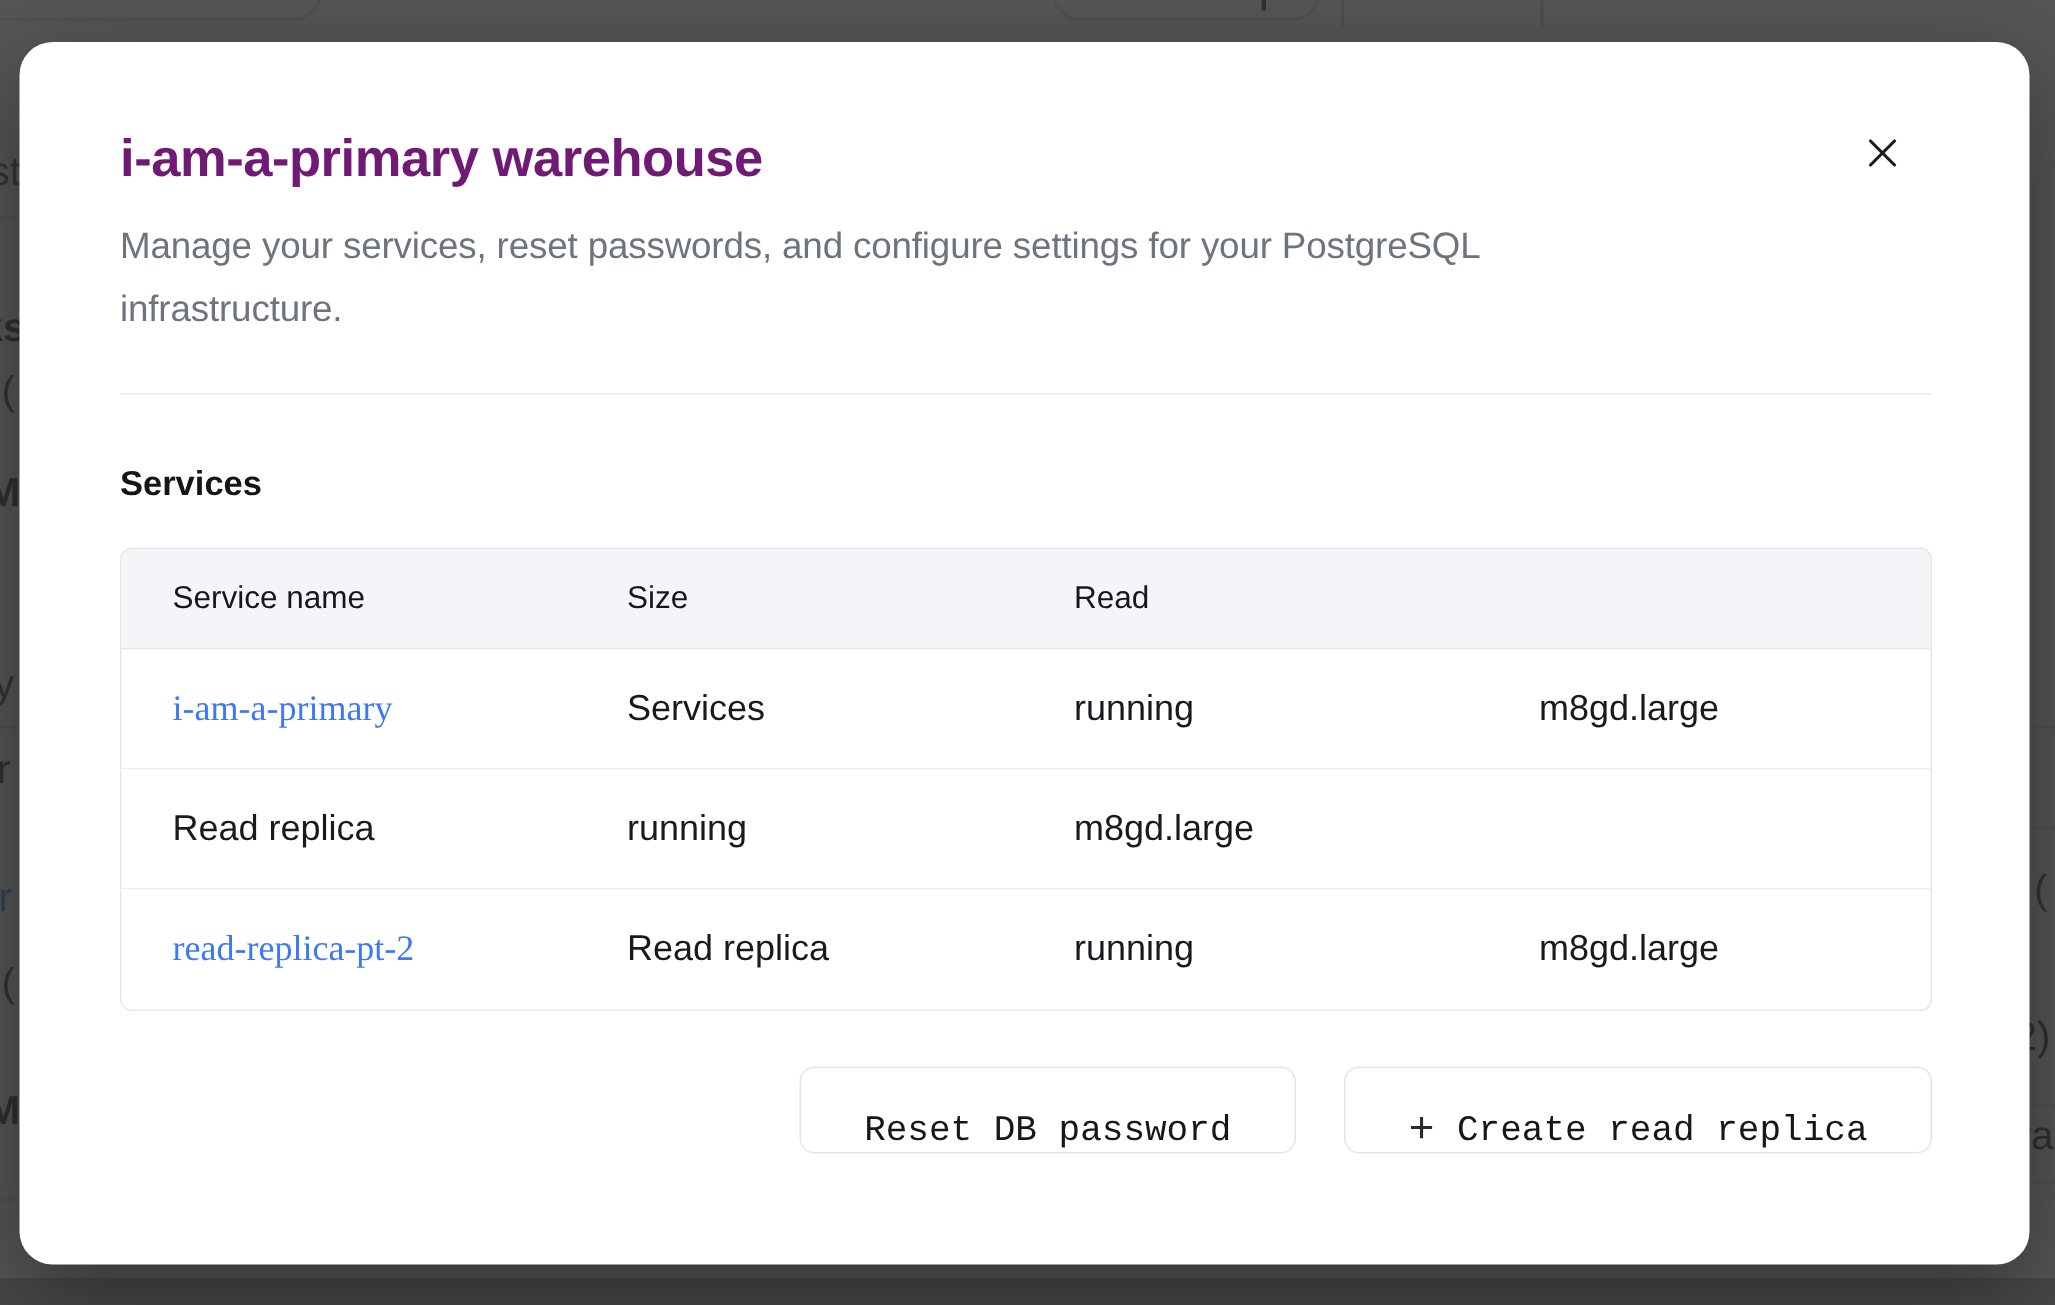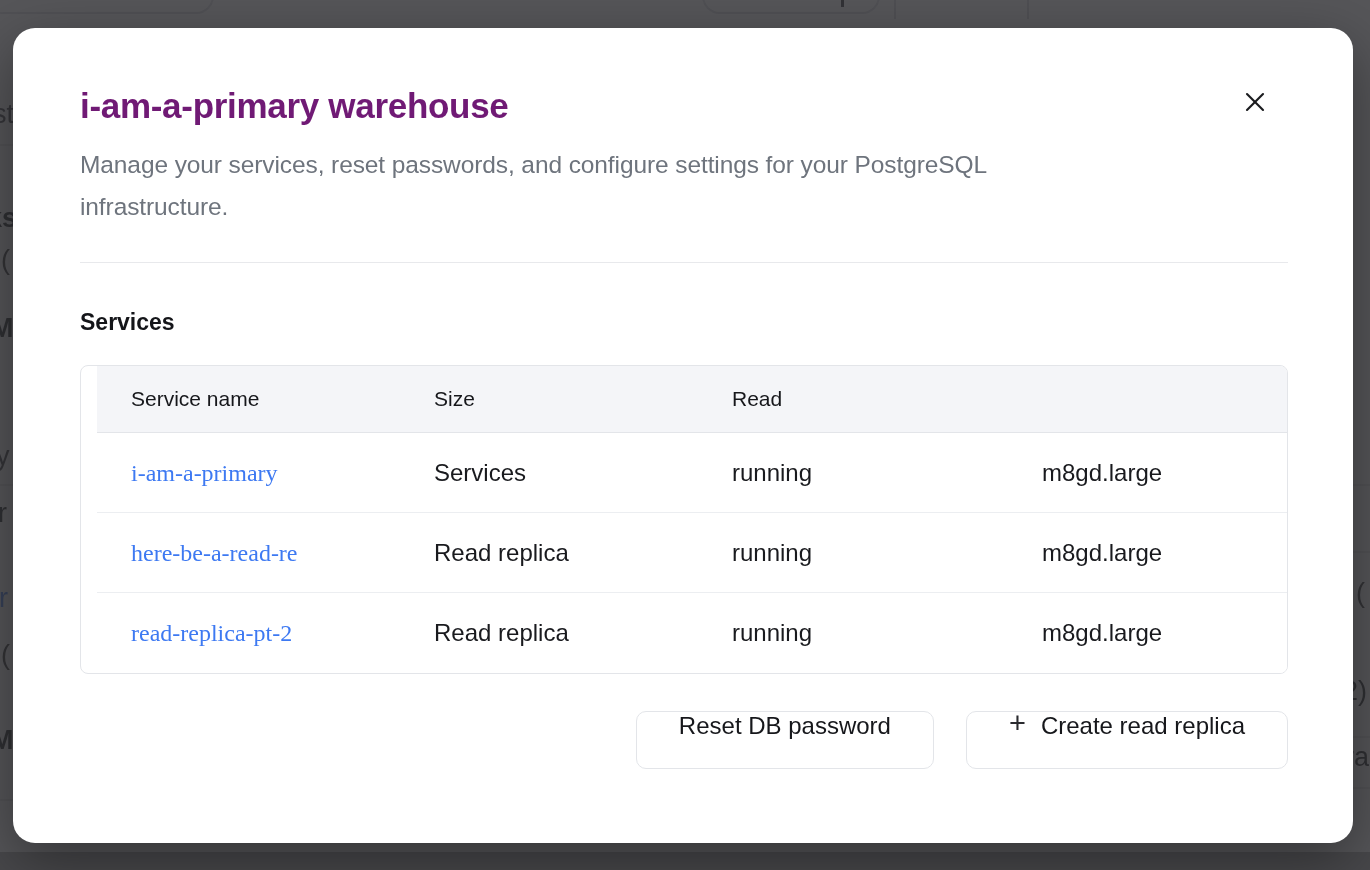--- a/index.html
+++ b/index.html
@@ -43,33 +43,33 @@
   .modal { position:absolute; left:13px; top:28px; width:1340px; height:815px;
            background:#ffffff; border-radius:22px; box-shadow:0 18px 60px rgba(0,0,0,0.40);
            padding:58px 65px 0 67px; }
   .modal-title { font-size:35px; font-weight:700; color:#701a75; letter-spacing:-0.3px; }
   .close-btn { position:absolute; top:52px; right:76px; width:44px; height:44px;
                background:none; border:none; cursor:pointer; display:flex; align-items:center; justify-content:center; }
   .modal-desc { margin-top:18px; font-size:24.5px; line-height:42px; color:#6e747d; max-width:1025px; letter-spacing:-0.1px; }
   .modal-divider { margin-top:34px; border:none; border-top:1px solid #e8e9ec; }
   .services-heading { margin-top:46px; font-size:23px; font-weight:700; color:#141519; }
 
-  .svc-table { margin-top:29px; border:1px solid #e3e5e9; border-radius:8px; overflow:hidden; background:#fff;padding-left:16px; }
+  .svc-table { margin-top:29px; border:1px solid #e3e5e9; border-radius:8px; overflow:hidden; background:#fff; }
   .thead, .trow { display:grid; grid-template-columns:303px 298px 310px 1fr; align-items:center; }
   .thead { background:#f4f5f8; height:67px; border-bottom:1px solid #e3e5e9; }
   .th { padding-left:34px; font-size:21px; font-weight:500; color:#16171b; }
   .trow { height:80px; border-bottom:1px solid #eceef1; background:#fff; }
   .trow:last-child { border-bottom:none; }
   .td { padding-left:34px; font-size:24px; color:#191a1e; white-space:nowrap; overflow:hidden; }
   .td a { color:#3d79f2; text-decoration:none;font-family:Liberation Serif, serif; }
 
   .modal-footer { margin-top:37px; display:flex; justify-content:flex-end; gap:32px; }
   .modal-footer button { height:58px; padding:0 42px; background:#fff; border:1.5px solid #e3e5e9;
-                         border-radius:10px; font-family:Liberation Sans, sans-serif; font-size:24px;
-                         color:#16171b; display:flex; align-items:flex-start; gap:15px; cursor:pointer; }
+                         border-radius:10px; font-family:Liberation Mono, monospace; font-size:24px;
+                         color:#16171b; display:flex; align-items:flex-end; gap:15px; cursor:pointer; }
   .plus-glyph { font-size:29px; font-weight:400; color:#2a2b2f; line-height:1; margin-top:-3px; }
 </style>
 </head>
 <body>
 
 <div class="backdrop">
   <div class="bd-btn bd-btn-left">
     
   </div>
   <div class="bd-btn bd-btn-mid"></div>
@@ -125,21 +125,20 @@
     </div>
 
     <div class="trow">
       <div class="td"><a href="#">i-am-a-primary</a></div>
       <div class="td">Services</div>
       <div class="td">running</div>
       <div class="td">m8gd.large</div>
     </div>
 
     <div class="trow">
-      <div class="td"><a href="#">here-be-a-read-re</a></div>
       <div class="td">Read replica</div>
       <div class="td">running</div>
       <div class="td">m8gd.large</div>
     </div>
 
     <div class="trow">
       <div class="td"><a href="#">read-replica-pt-2</a></div>
       <div class="td">Read replica</div>
       <div class="td">running</div>
       <div class="td">m8gd.large</div>

